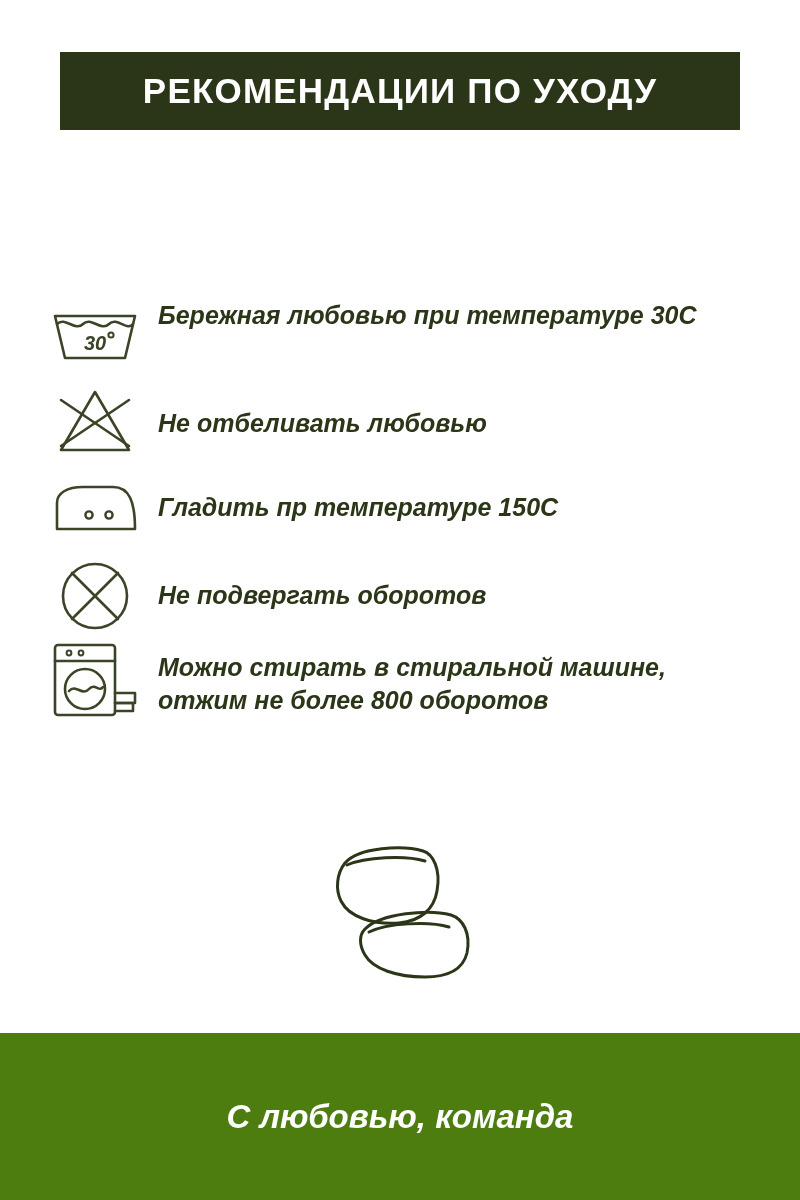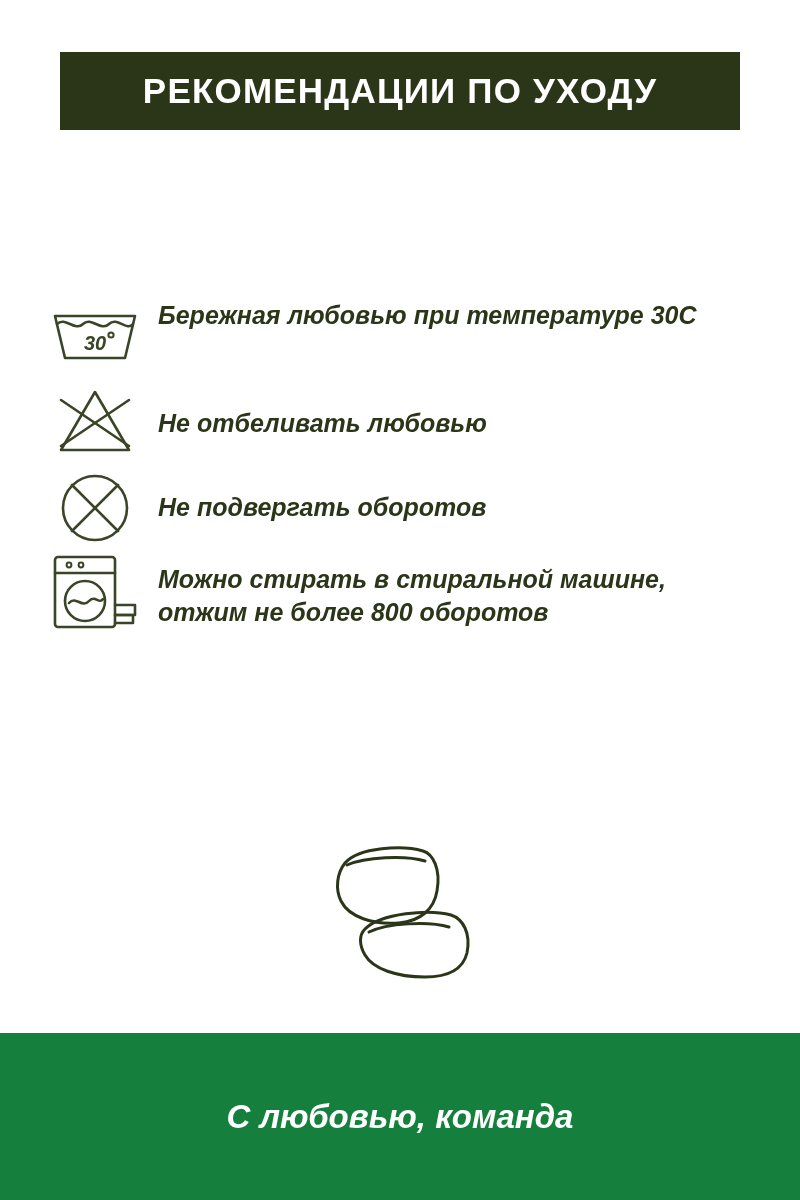--- a/index.html
+++ b/index.html
@@ -97,21 +97,21 @@
     height: 145px;
   }
 
   
   .footer-bar {
     position: absolute;
     left: 0;
     top: 1033px;
     width: 800px;
     height: 167px;
-    background: #15803d;
+    background: #4d7c0f;
     display: flex;
     align-items: center;
     justify-content: center;
   }
   .footer-inner {
     display: flex;
     align-items: baseline;
     gap: 18px;
   }
   .footer-text {
@@ -158,20 +158,30 @@
       <div class="care-icon">
         <svg width="84" height="72" viewBox="0 0 84 72" fill="none" stroke="#3a4426" stroke-width="2.6" stroke-linecap="round" stroke-linejoin="round">
           <path d="M42 6 L76 64 H8 Z"></path>
           <path d="M8 14 L76 60"></path>
           <path d="M76 14 L8 60"></path>
         </svg>
       </div>
       <div class="care-text">Не отбеливать любовью</div>
     </div>
 
+    <div class="care-row r3">
+      <div class="care-icon">
+        <svg width="92" height="62" viewBox="0 0 92 62" fill="none" stroke="#3a4426" stroke-width="2.6" stroke-linecap="round" stroke-linejoin="round">
+          <path d="M8 52 V26 C8 16, 18 10, 34 10 H64 C80 10, 86 24, 86 52 Z"></path>
+          <circle cx="40" cy="38" r="3.6" stroke-width="2.4"></circle>
+          <circle cx="60" cy="38" r="3.6" stroke-width="2.4"></circle>
+        </svg>
+      </div>
+      <div class="care-text">Гладить пр температуре 150С</div>
+    </div>
 
     <div class="care-row r4">
       <div class="care-icon">
         <svg width="76" height="76" viewBox="0 0 76 76" fill="none" stroke="#3a4426" stroke-width="2.6" stroke-linecap="round" stroke-linejoin="round">
           <circle cx="38" cy="38" r="32"></circle>
           <path d="M15 15 L61 61"></path>
           <path d="M61 15 L15 61"></path>
         </svg>
       </div>
       <div class="care-text">Не подвергать оборотов</div>

